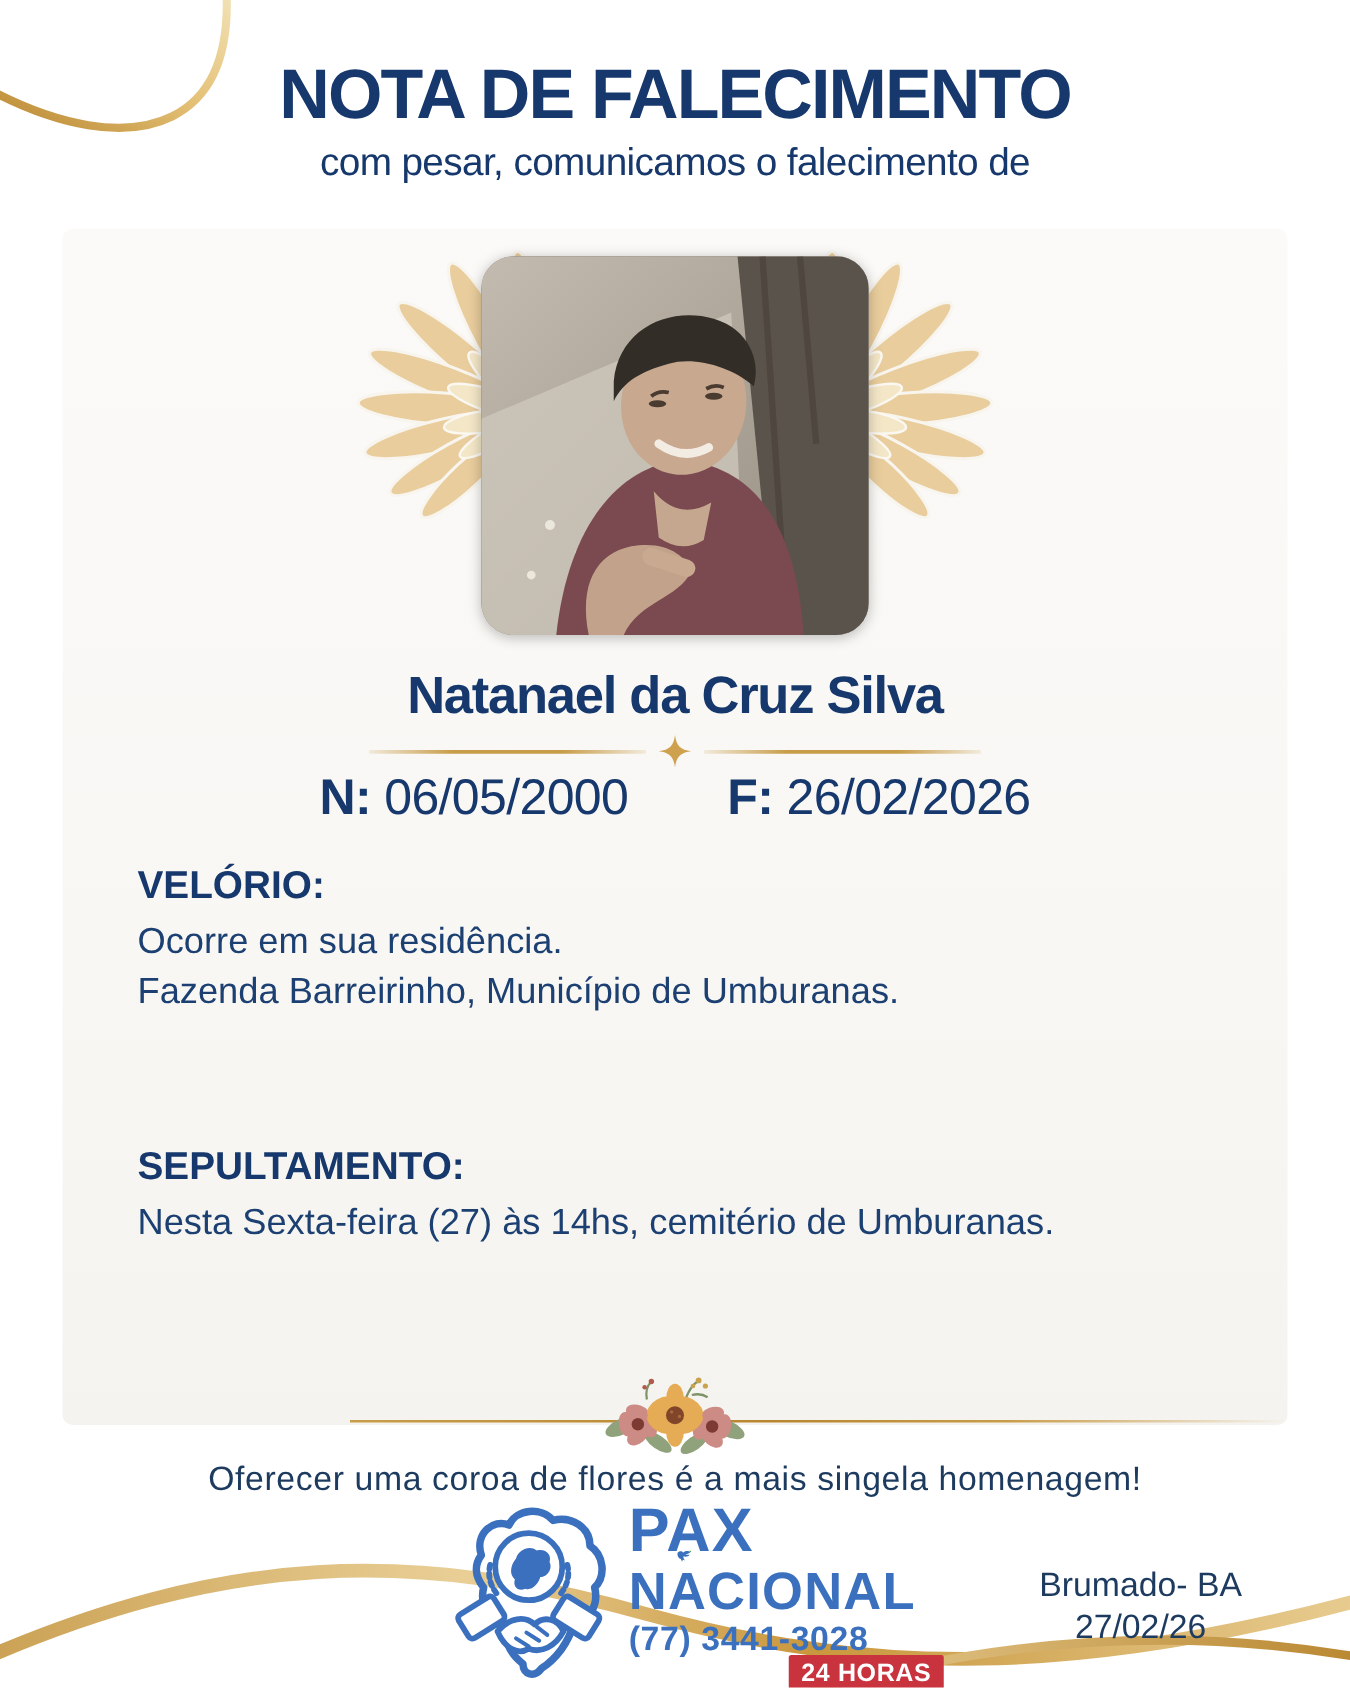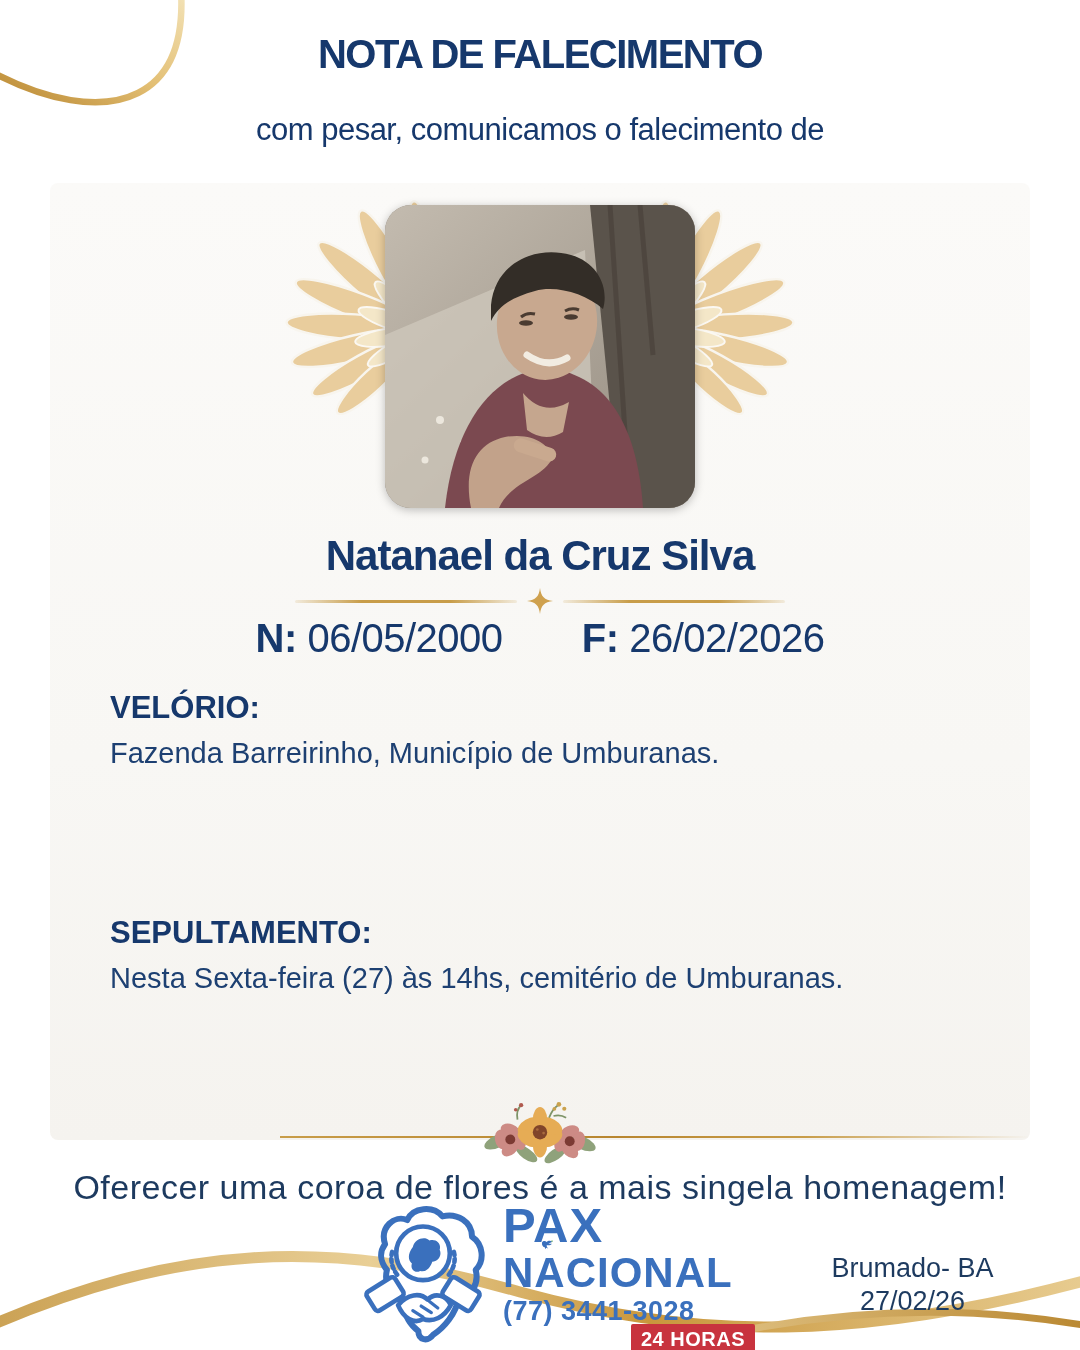--- a/index.html
+++ b/index.html
@@ -19,23 +19,23 @@
     width:1080px;height:1350px;
     background:#ffffff;
     font-family:"Liberation Sans", sans-serif;
     color:var(--navy);
     overflow:hidden;
   }
   .abs{position:absolute;}
 
   
   .title{
-    top:32px;left:0;width:1080px;
+    top:42px;left:0;width:1080px;
     text-align:center;
-    font-size:40px;font-weight:800;letter-spacing:-1.5px;
+    font-size:56px;font-weight:800;letter-spacing:-1.5px;
     color:var(--navy);
   }
   .subtitle{
     top:112px;left:0;width:1080px;
     text-align:center;
     font-size:31px;font-weight:400;letter-spacing:-0.5px;
     color:var(--navy);
   }
 
   
@@ -96,21 +96,21 @@
   
   .gold-hr{
     top:1136px;left:280px;width:750px;height:2px;z-index:2;
     background:linear-gradient(90deg,var(--gold) 0%,var(--gold-deep) 45%,var(--gold) 70%,rgba(200,157,73,0) 100%);
   }
   .flowers{left:455px;top:1098px;width:170px;height:72px;z-index:3;}
 
   
   .tribute{
     top:1168px;left:0;width:1080px;text-align:center;
-    font-size:34px;letter-spacing:0.5px;color:#1d3a5f;font-weight:500;z-index:3;
+    font-size:27px;letter-spacing:0.5px;color:#1d3a5f;font-weight:500;z-index:3;
   }
 
   
   .logo-map{left:352px;top:1196px;width:142px;height:148px;z-index:3;}
   .logo-text{left:503px;top:1202px;width:260px;z-index:3;color:var(--logo-blue);}
   .brand-row{display:flex;align-items:flex-start;height:50px;flex-direction:column;}
   .brand1{font-size:49px;font-weight:800;letter-spacing:1px;line-height:46px;}
   .dove{width:92px;height:58px;margin-left:-4px;margin-top:-8px;}
   .brand2{font-size:42px;font-weight:800;letter-spacing:1px;line-height:42px;}
   .phones{margin-top:4px;position:relative;width:260px;}
@@ -232,20 +232,21 @@
 <div class="abs dates">
   <b>N:</b>
   <span>06/05/2000</span>
   <span class="gap"></span>
   <b>F:</b>
   <span>26/02/2026</span>
 </div>
 
 <div class="abs section-label velorio-label">VELÓRIO:</div>
 <div class="abs section-text velorio-text">
+  <div>Ocorre em sua residência.</div>
   <div>Fazenda Barreirinho, Município de Umburanas.</div>
 </div>
 
 <div class="abs section-label sepult-label">SEPULTAMENTO:</div>
 <div class="abs section-text sepult-text">
   <div>Nesta Sexta-feira (27) às 14hs, cemitério de Umburanas.</div>
 </div>
 
 <div class="abs gold-hr"></div>
 <svg class="abs flowers" viewBox="0 0 170 80">

